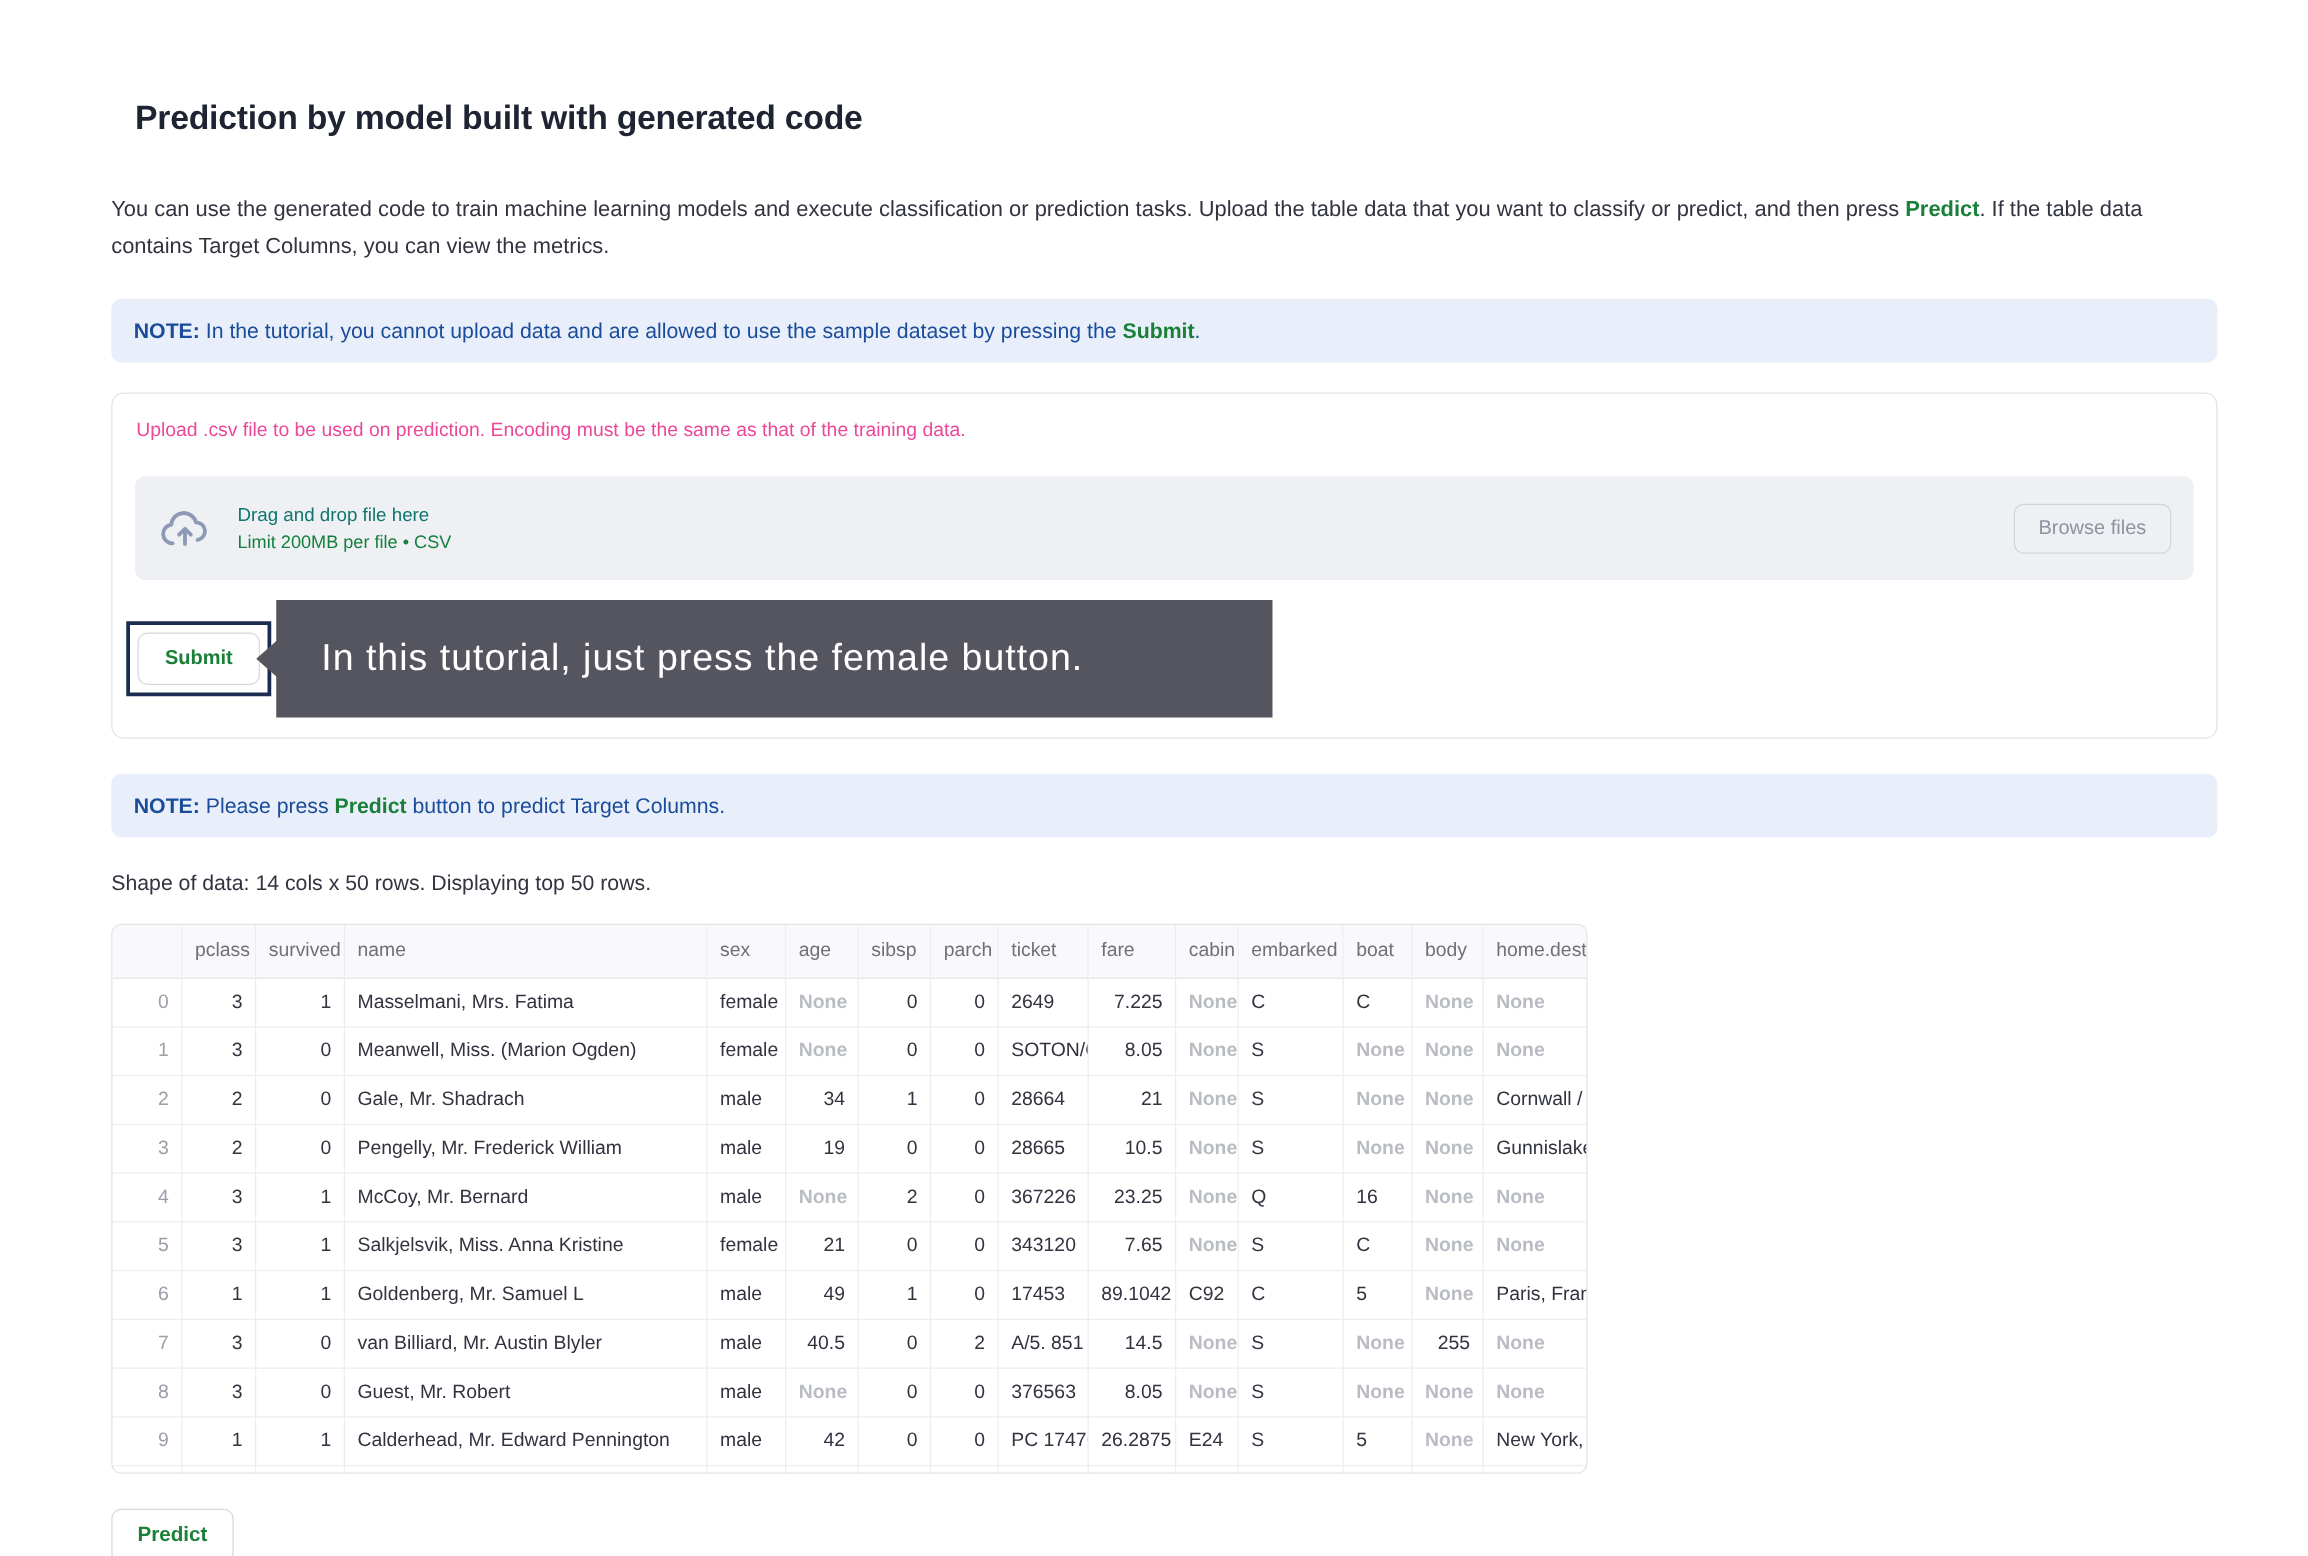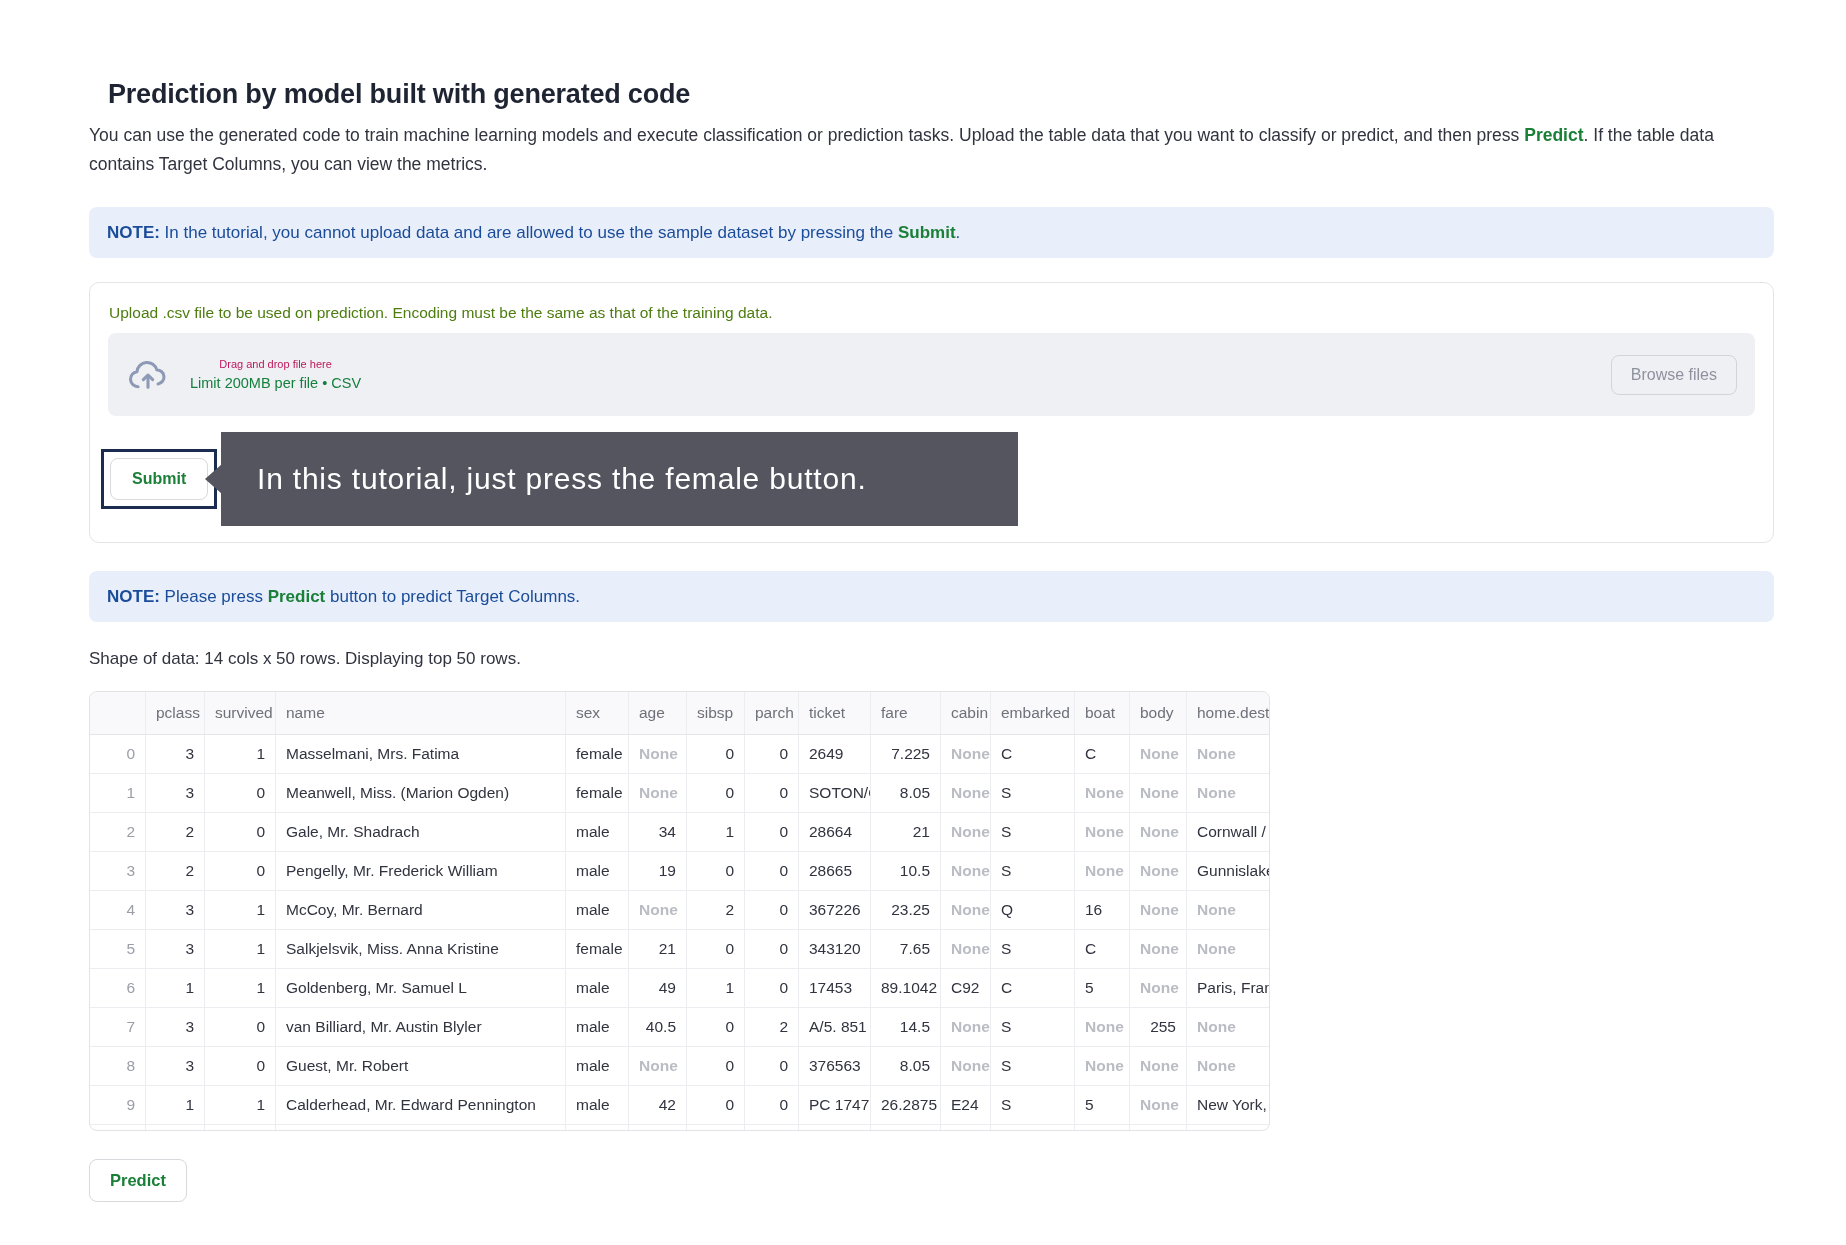--- a/index.html
+++ b/index.html
@@ -10,43 +10,43 @@
     color:#31333F; overflow:hidden;
   }
   .container { margin-left:89px; width:1685px; padding-top:75px; }
 
   
   .title-row { display:flex; align-items:flex-end; }
   .title-bar { width:5px; background:#2e3f6e; border-radius:2px; margin-right:14px; }
   h1 { margin:0; font-size:27px; font-weight:700; color:#1f2433; letter-spacing:-0.2px; line-height:38px; }
 
   
-  .intro { margin-top:8px; font-size:17.5px; line-height:29px; color:#31333F; }
+  .intro { margin-top:40px; font-size:17.5px; line-height:29px; color:#31333F; }
   .green { color:#1a7f37; font-weight:700; }
 
   
   .note {
     margin-top:28px; background:#e8effb; color:#1b4c99;
     border-radius:8px; padding:15px 18px; font-size:17px; line-height:21px;
   }
   .note b { font-weight:700; }
 
   
   .upload-panel {
     margin-top:24px; border:1px solid #e4e4e8; border-radius:10px;
     padding:17px 18px 16px 18px; position:relative; background:#fff;
   }
-  .upload-caption { font-size:15.5px; color:#4d7c0f; margin:4px 0 11px 1px; }
+  .upload-caption { font-size:15.5px; color:#ec4899; margin:4px 0 27px 1px; }
   .dropzone {
     background:#eef0f4; border-radius:8px; display:flex; align-items:center;
     padding:14px 18px; height:83px;
   }
   .cloud-icon { flex:0 0 auto; margin-right:20px; display:flex; align-items:center; }
   .drop-texts { display:flex; flex-direction:column; gap:5px; }
-  .drop-title { font-size:11px; color:#be185d;text-align:center; }
+  .drop-title { font-size:15px; color:#0f766e; }
   .drop-limit { font-size:14.5px; color:#15803d; }
   .browse-btn {
     margin-left:auto; padding:10px 19px; border:1px solid #d2d4da; border-radius:8px;
     color:#8f929e; font-size:16px; background:transparent; font-family:inherit; cursor:pointer;
     white-space:nowrap;
     text-align:right;
   }
 
   
   .submit-row { margin-top:16px; margin-left:-7px; position:relative; height:94px; display:flex; align-items:center; }

